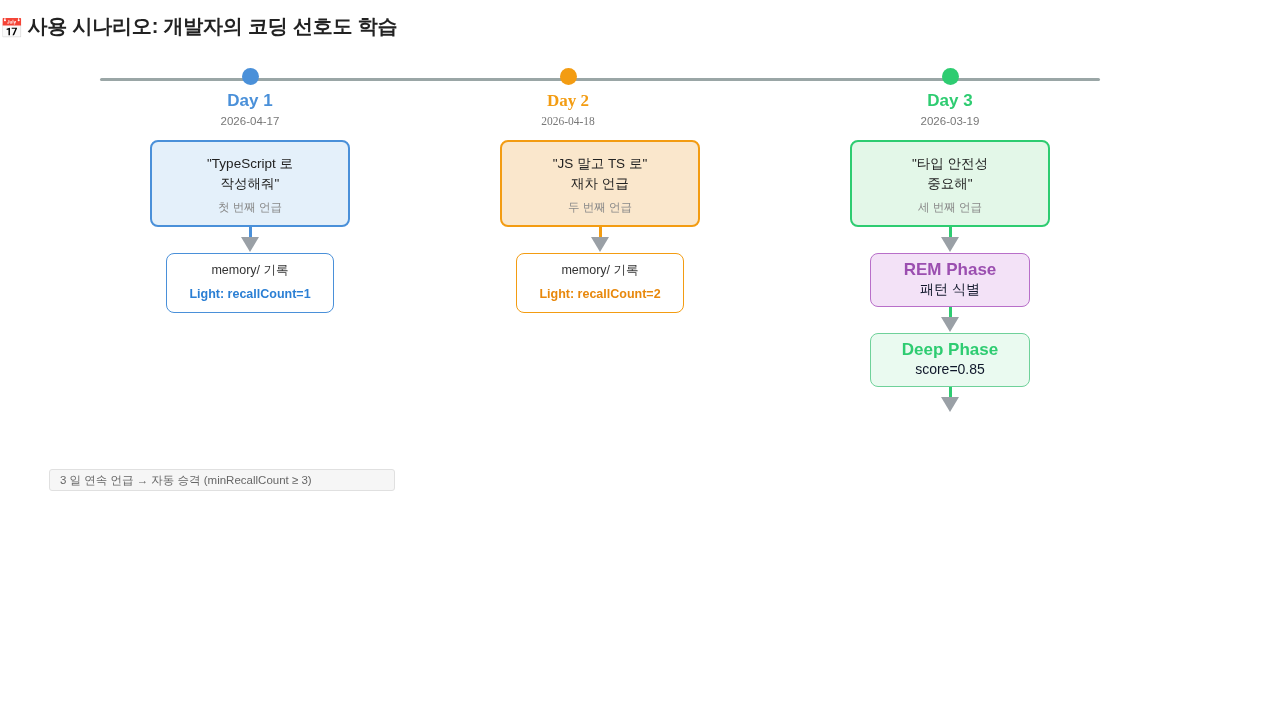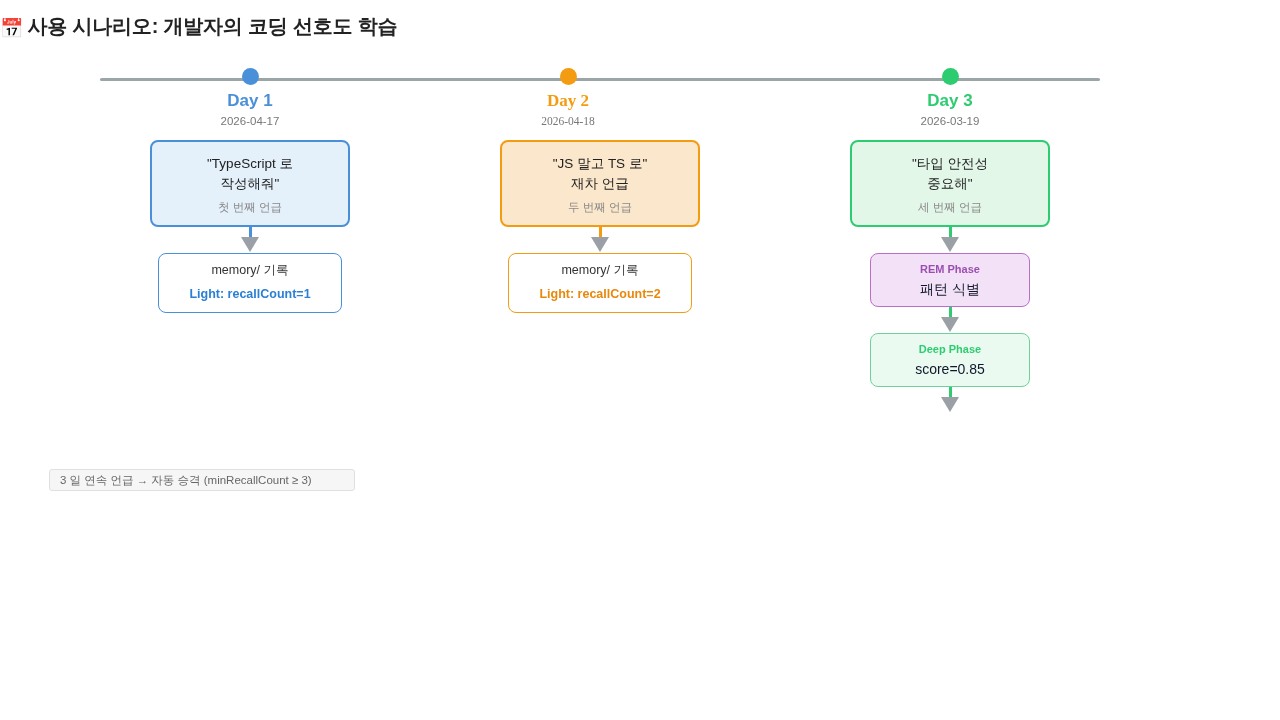--- a/index.html
+++ b/index.html
@@ -111,21 +111,21 @@
   }
   .quote-sub {
     margin-top: 6px;
     font-size: 11.5px;
     color: #888888;
     line-height: 15px;
   }
 
   .mem-box {
     box-sizing: border-box;
-    width: 184px;
+    width: 168px;
     border: 1.6px solid;
     border-radius: 8px;
     background: #ffffff;
     padding: 8px 8px 9px;
     text-align: center;
   }
   .mem-line1 {
     font-size: 12.5px;
     color: #333333;
     line-height: 17px;
@@ -139,21 +139,21 @@
 
   .phase-box {
     box-sizing: border-box;
     width: 160px;
     border: 1.6px solid;
     border-radius: 8px;
     padding: 7px 8px 8px;
     text-align: center;
   }
   .phase-title {
-    font-size: 11px;
+    font-size: 17px;
     font-weight: bold;
     line-height: 17px;
   }
   .phase-sub {
     margin-top: 3px;
     font-size: 14px;
     color: #0f172a;
     line-height: 17px;
   }
 
@@ -205,21 +205,21 @@
     border-right: 9px solid transparent;
     border-top: 15px solid #9aa0a6;
   }
 
   
   .footer-note {
     position: absolute;
     left: 49px;
     top: 469px;
     box-sizing: border-box;
-    width: 306px;
+    width: 346px;
     height: 22px;
     background: #f6f6f6;
     border: 1px solid #e0e0e0;
     border-radius: 3px;
     padding: 3px 10px;
     font-size: 11.5px;
     color: #666666;
     line-height: 15px;
     white-space: nowrap;
   }

